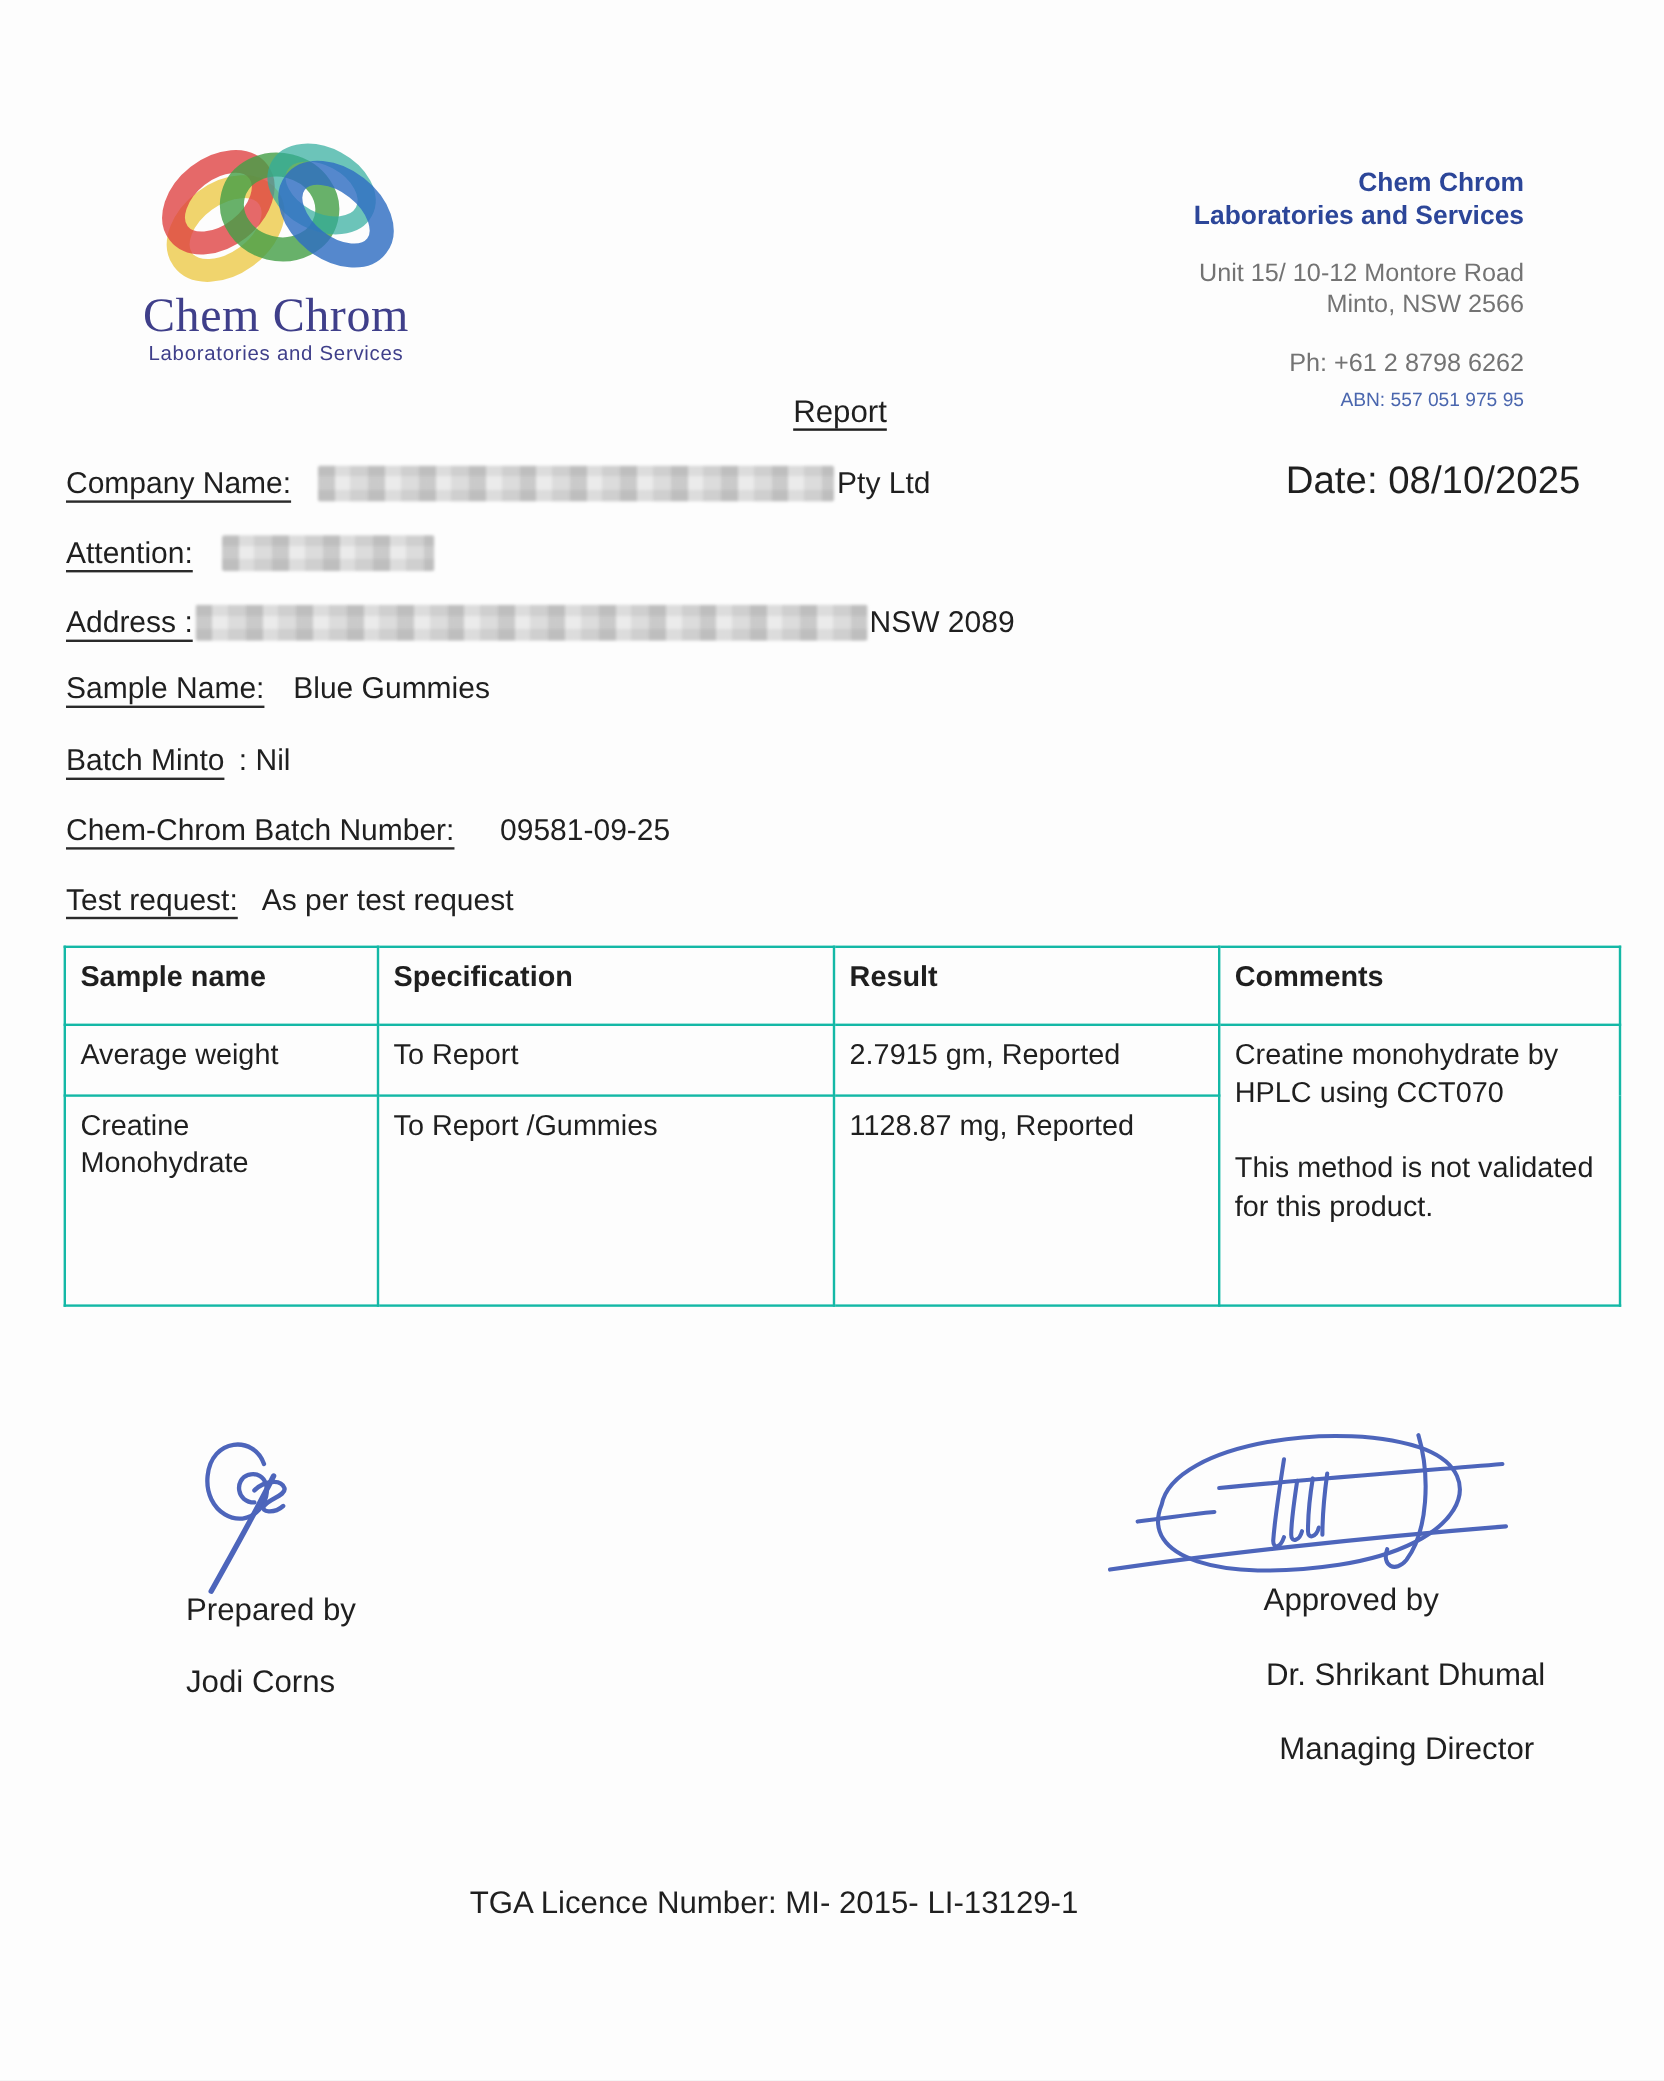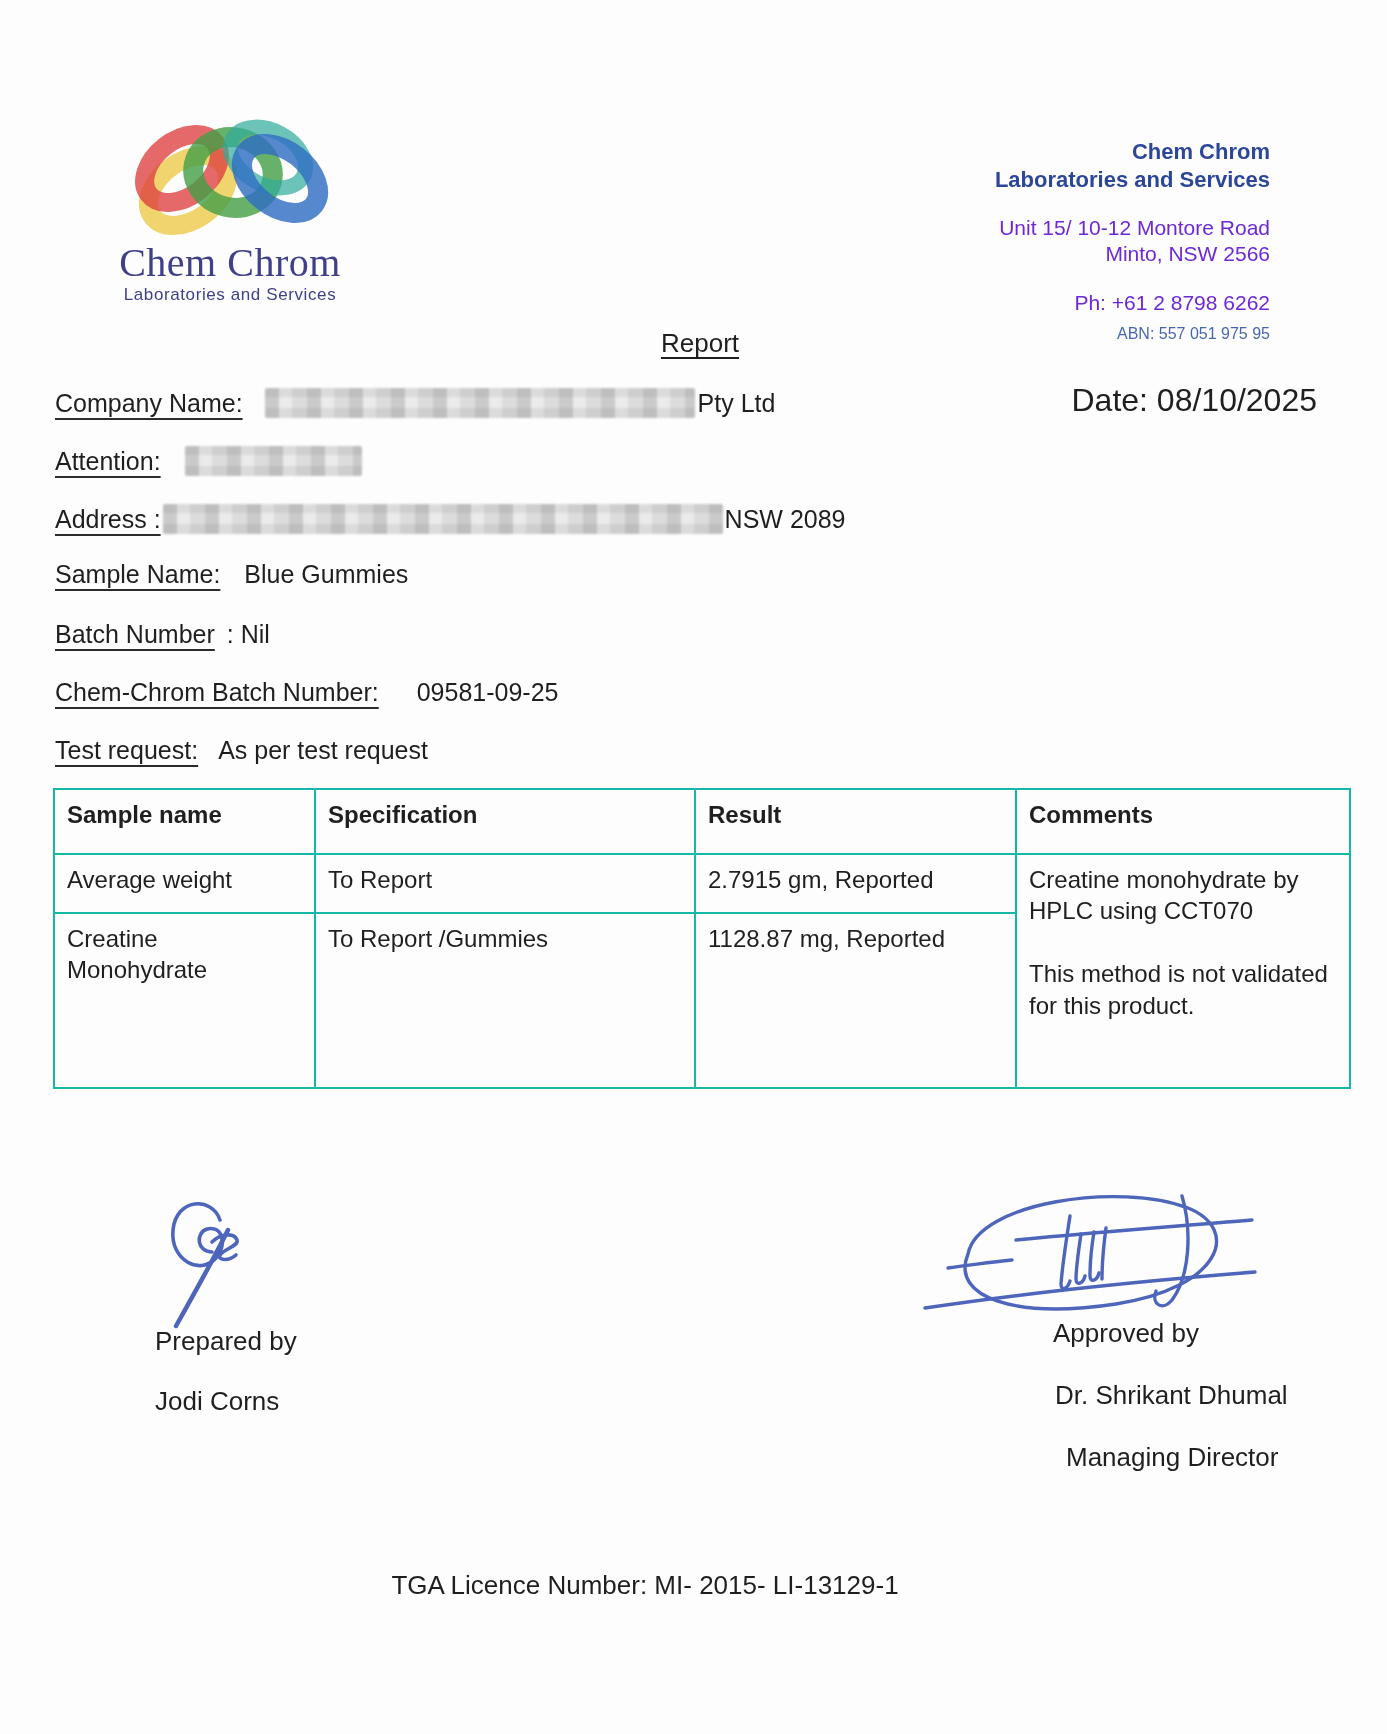--- a/index.html
+++ b/index.html
@@ -18,21 +18,21 @@
     font-family:"Liberation Serif",serif;font-size:40px;color:#3f3f8a;letter-spacing:.5px;line-height:1;
   }
   .logo-tag{
     position:absolute;left:100px;top:285px;width:260px;text-align:center;
     font-size:17px;color:#3f3f8a;letter-spacing:.6px;
   }
   .contact{
     position:absolute;right:117px;top:138px;text-align:right;line-height:1.25;
   }
   .contact .c-bold{font-weight:bold;font-size:22px;color:#2c4699;}
-  .contact .c-addr{font-size:21px;color:#6d28d9;}
+  .contact .c-addr{font-size:21px;color:#737373;}
   .contact .c-abn{font-size:16px;color:#4a66ae;}
   .sp-s{height:8px;}
   .sp-m{height:22px;}
   
   .report-heading{
     position:absolute;left:0;top:328px;width:1400px;text-align:center;
     font-size:26px;text-decoration:underline;text-underline-offset:5px;text-decoration-thickness:2px;
   }
   .date{position:absolute;right:70px;top:382px;font-size:32px;}
   
@@ -115,21 +115,21 @@
     <span class="redacted" style="width:560px;margin-left:2px;"></span>
     <span style="margin-left:2px;">NSW 2089</span>
   </div>
 
   <div class="frow" style="top:560px;">
     <span class="flabel">Sample Name:</span>
     <span style="margin-left:24px;">Blue Gummies</span>
   </div>
 
   <div class="frow" style="top:620px;">
-    <span class="flabel">Batch Number</span>
+    <span class="flabel">Batch Minto</span>
     <span style="margin-left:12px;">: Nil</span>
   </div>
 
   <div class="frow" style="top:678px;text-align:right;">
     <span class="flabel">Chem-Chrom Batch Number:</span>
     <span style="margin-left:38px;">09581-09-25</span>
   </div>
 
   <div class="frow" style="top:736px;text-align:center;">
     <span class="flabel">Test request:</span>

